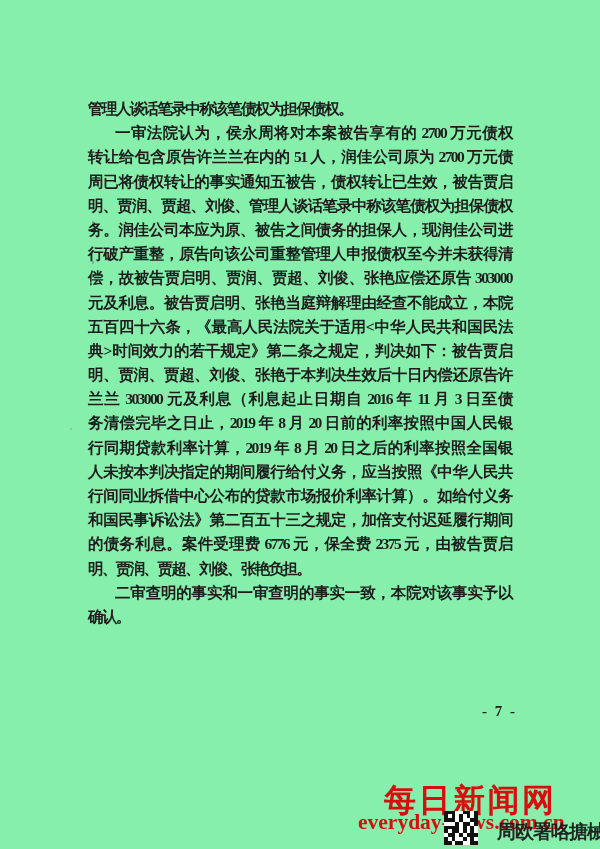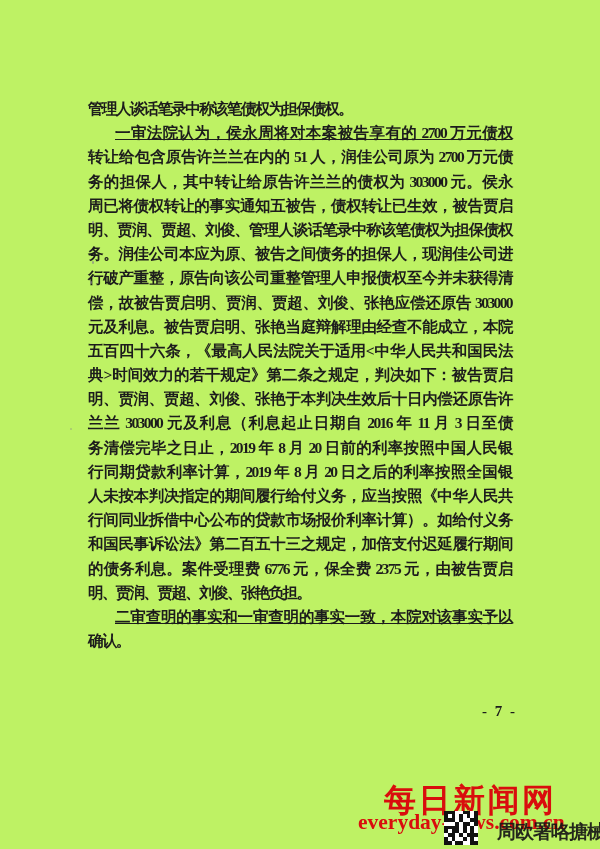--- a/index.html
+++ b/index.html
@@ -1,19 +1,19 @@
 <!DOCTYPE html>
 <html style="--ink: #1c1c1c; --red: #d90d0d;"><head>
 <meta charset="utf-8">
 <style>
   html,body{margin:0;padding:0;background:#ffffff;}
   .page{
     position:relative;
     width:600px;height:849px;
-    background:#bef264;
+    background:#86efac;
     overflow:hidden;
     font-family:"Liberation Serif","DejaVu Serif",serif;
   }
   
   .doc-text{
     position:absolute;
     left:88px;top:97px;
     width:424px;
     color:var(--ink,#1c1c1c);
     font-weight:700;
@@ -27,21 +27,21 @@
     white-space:nowrap;
     box-sizing:border-box;
     text-align:left;
   }
   .line.fill{
     white-space:normal;
     text-align:justify;
     text-align-last:justify;
     text-justify:inter-character;
   }
-  .line.indent{padding-left:27px;text-decoration:underline;}
+  .line.indent{padding-left:27px;}
   
   .page-number{
     position:absolute;
     left:462px;top:703px;
     width:75px;
     text-align:center;
     font-size:15px;
     font-weight:700;
     letter-spacing:2px;
     color:#1c1c1c;
@@ -95,21 +95,20 @@
 </style>
 </head>
 <body>
 
 <div class="page">
 
   <div class="doc-text">
       <div class="line">管理人谈话笔录中称该笔债权为担保债权。</div>
       <div class="line indent fill">一审法院认为，侯永周将对本案被告享有的 2700 万元债权</div>
       <div class="line fill">转让给包含原告许兰兰在内的 51 人，润佳公司原为 2700 万元债</div>
-      <div class="line fill">务的担保人，其中转让给原告许兰兰的债权为 303000 元。侯永</div>
       <div class="line fill">周已将债权转让的事实通知五被告，债权转让已生效，被告贾启</div>
       <div class="line fill">明、贾润、贾超、刘俊、管理人谈话笔录中称该笔债权为担保债权</div>
       <div class="line fill">务。润佳公司本应为原、被告之间债务的担保人，现润佳公司进</div>
       <div class="line fill">行破产重整，原告向该公司重整管理人申报债权至今并未获得清</div>
       <div class="line fill">偿，故被告贾启明、贾润、贾超、刘俊、张艳应偿还原告 303000</div>
       <div class="line fill">元及利息。被告贾启明、张艳当庭辩解理由经查不能成立，本院</div>
       <div class="line fill">五百四十六条，《最高人民法院关于适用&lt;中华人民共和国民法</div>
       <div class="line fill">典&gt;时间效力的若干规定》第二条之规定，判决如下：被告贾启</div>
       <div class="line fill">明、贾润、贾超、刘俊、张艳于本判决生效后十日内偿还原告许</div>
       <div class="line fill">兰兰 303000 元及利息（利息起止日期自 2016 年 11 月 3 日至债</div>

